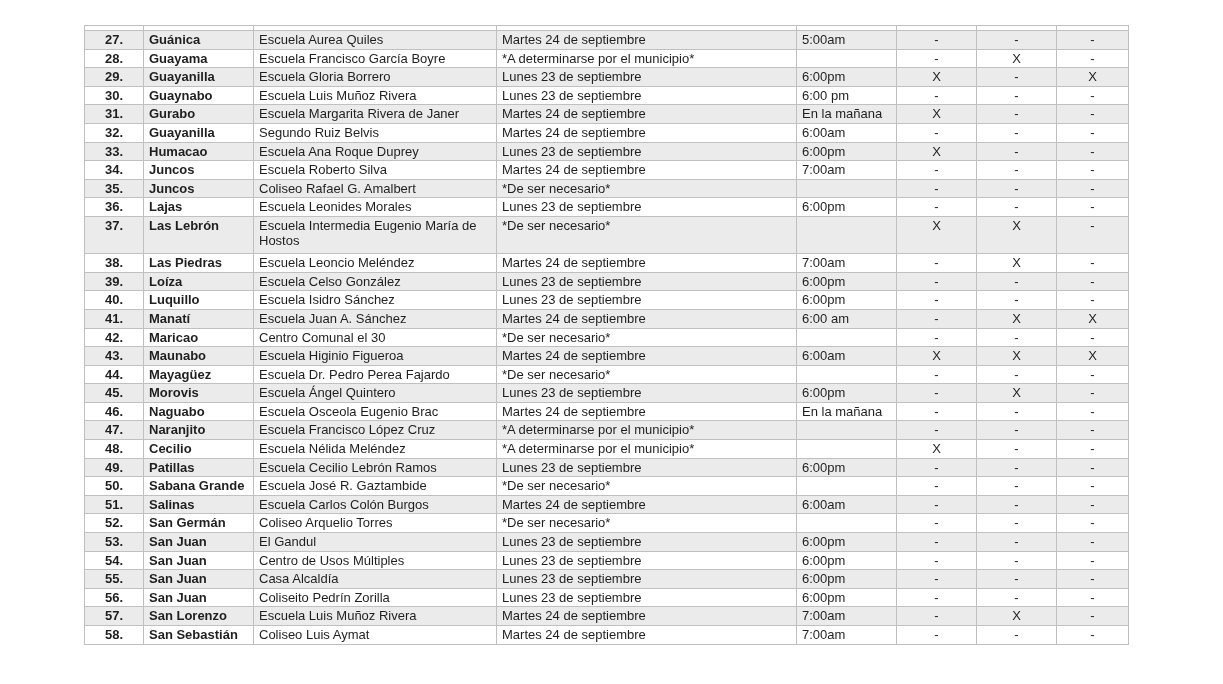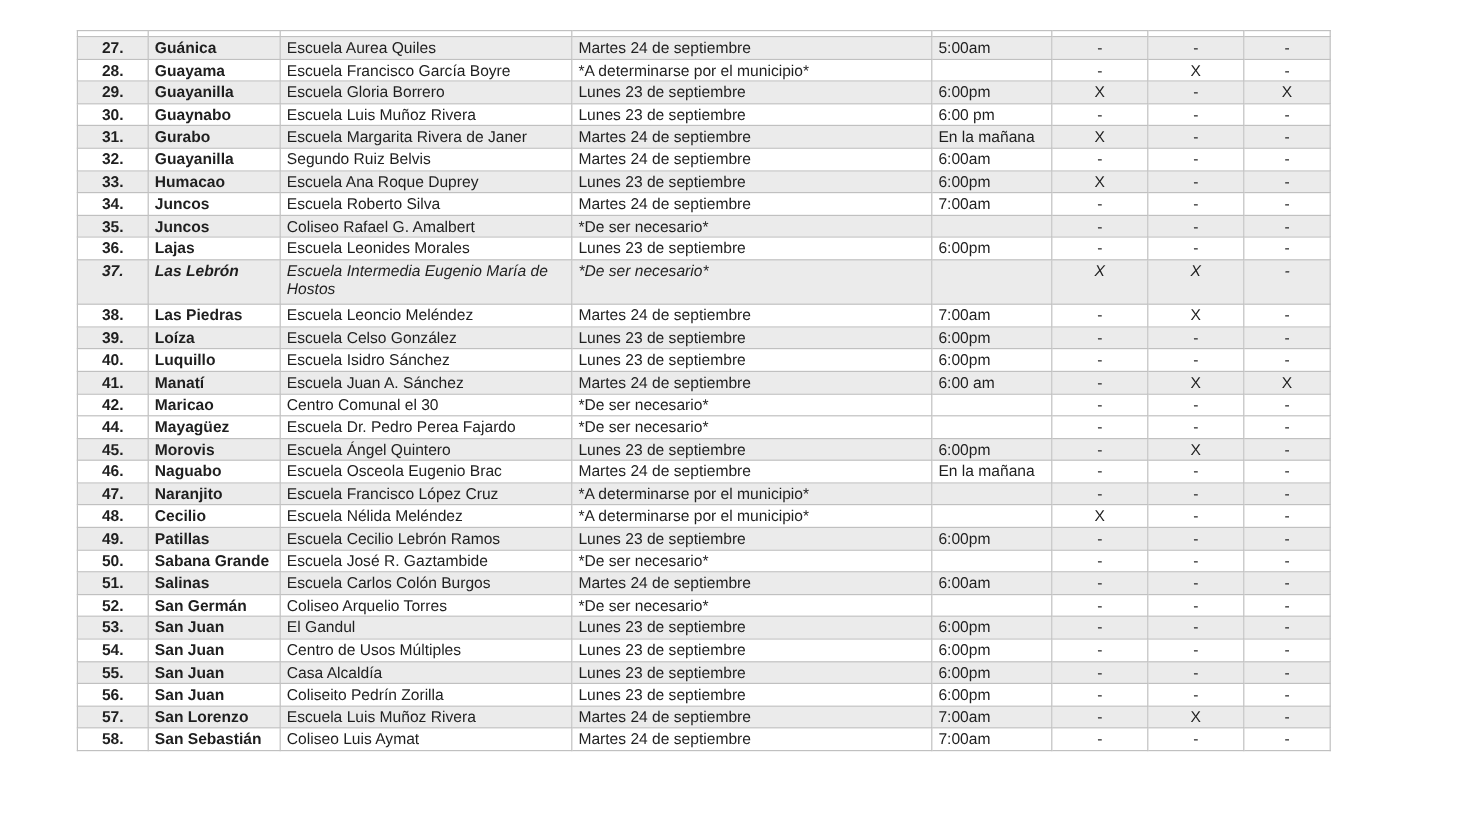--- a/index.html
+++ b/index.html
@@ -9,21 +9,21 @@
   body {
     width: 1223px;
     height: 684px;
     background: #ffffff;
     font-family: "Liberation Sans", sans-serif;
     position: relative;
     overflow: hidden;
   }
   .table-wrap {
     position: absolute;
-    left: 64px;
+    left: 84px;
     top: 25px;
   }
   table.schedule {
     border-collapse: collapse;
     table-layout: fixed;
     width: 1044px;
   }
   table.schedule td {
     border: 1px solid #c0c0c0;
     font-size: 13px;
@@ -31,21 +31,20 @@
     color: #1f1f1f;
     vertical-align: top;
     padding: 2px 5px 0 5px;
     overflow: hidden;
   }
   table.schedule tr {
     height: 18.6px;
   }
   table.schedule tr.tall {
     height: 37.2px;
-    font-style: italic;
   }
   table.schedule tr.sliver {
     height: 5px;
   }
   table.schedule tr.sliver td {
     padding: 0;
   }
   table.schedule tr.shaded {
     background: #ebebeb;
   }
@@ -240,20 +239,30 @@
         <tr>
           <td class="c-num">42.</td>
           <td class="c-mun">Maricao</td>
           <td class="c-ven">Centro Comunal el 30</td>
           <td class="c-date">*De ser necesario*</td>
           <td class="c-time"></td>
           <td class="c-x">-</td>
           <td class="c-x">-</td>
           <td class="c-x">-</td>
         </tr>
+        <tr class="shaded">
+          <td class="c-num">43.</td>
+          <td class="c-mun">Maunabo</td>
+          <td class="c-ven">Escuela Higinio Figueroa</td>
+          <td class="c-date">Martes 24 de septiembre</td>
+          <td class="c-time">6:00am</td>
+          <td class="c-x">X</td>
+          <td class="c-x">X</td>
+          <td class="c-x">X</td>
+        </tr>
         <tr>
           <td class="c-num">44.</td>
           <td class="c-mun">Mayagüez</td>
           <td class="c-ven">Escuela Dr. Pedro Perea Fajardo</td>
           <td class="c-date">*De ser necesario*</td>
           <td class="c-time"></td>
           <td class="c-x">-</td>
           <td class="c-x">-</td>
           <td class="c-x">-</td>
         </tr>

